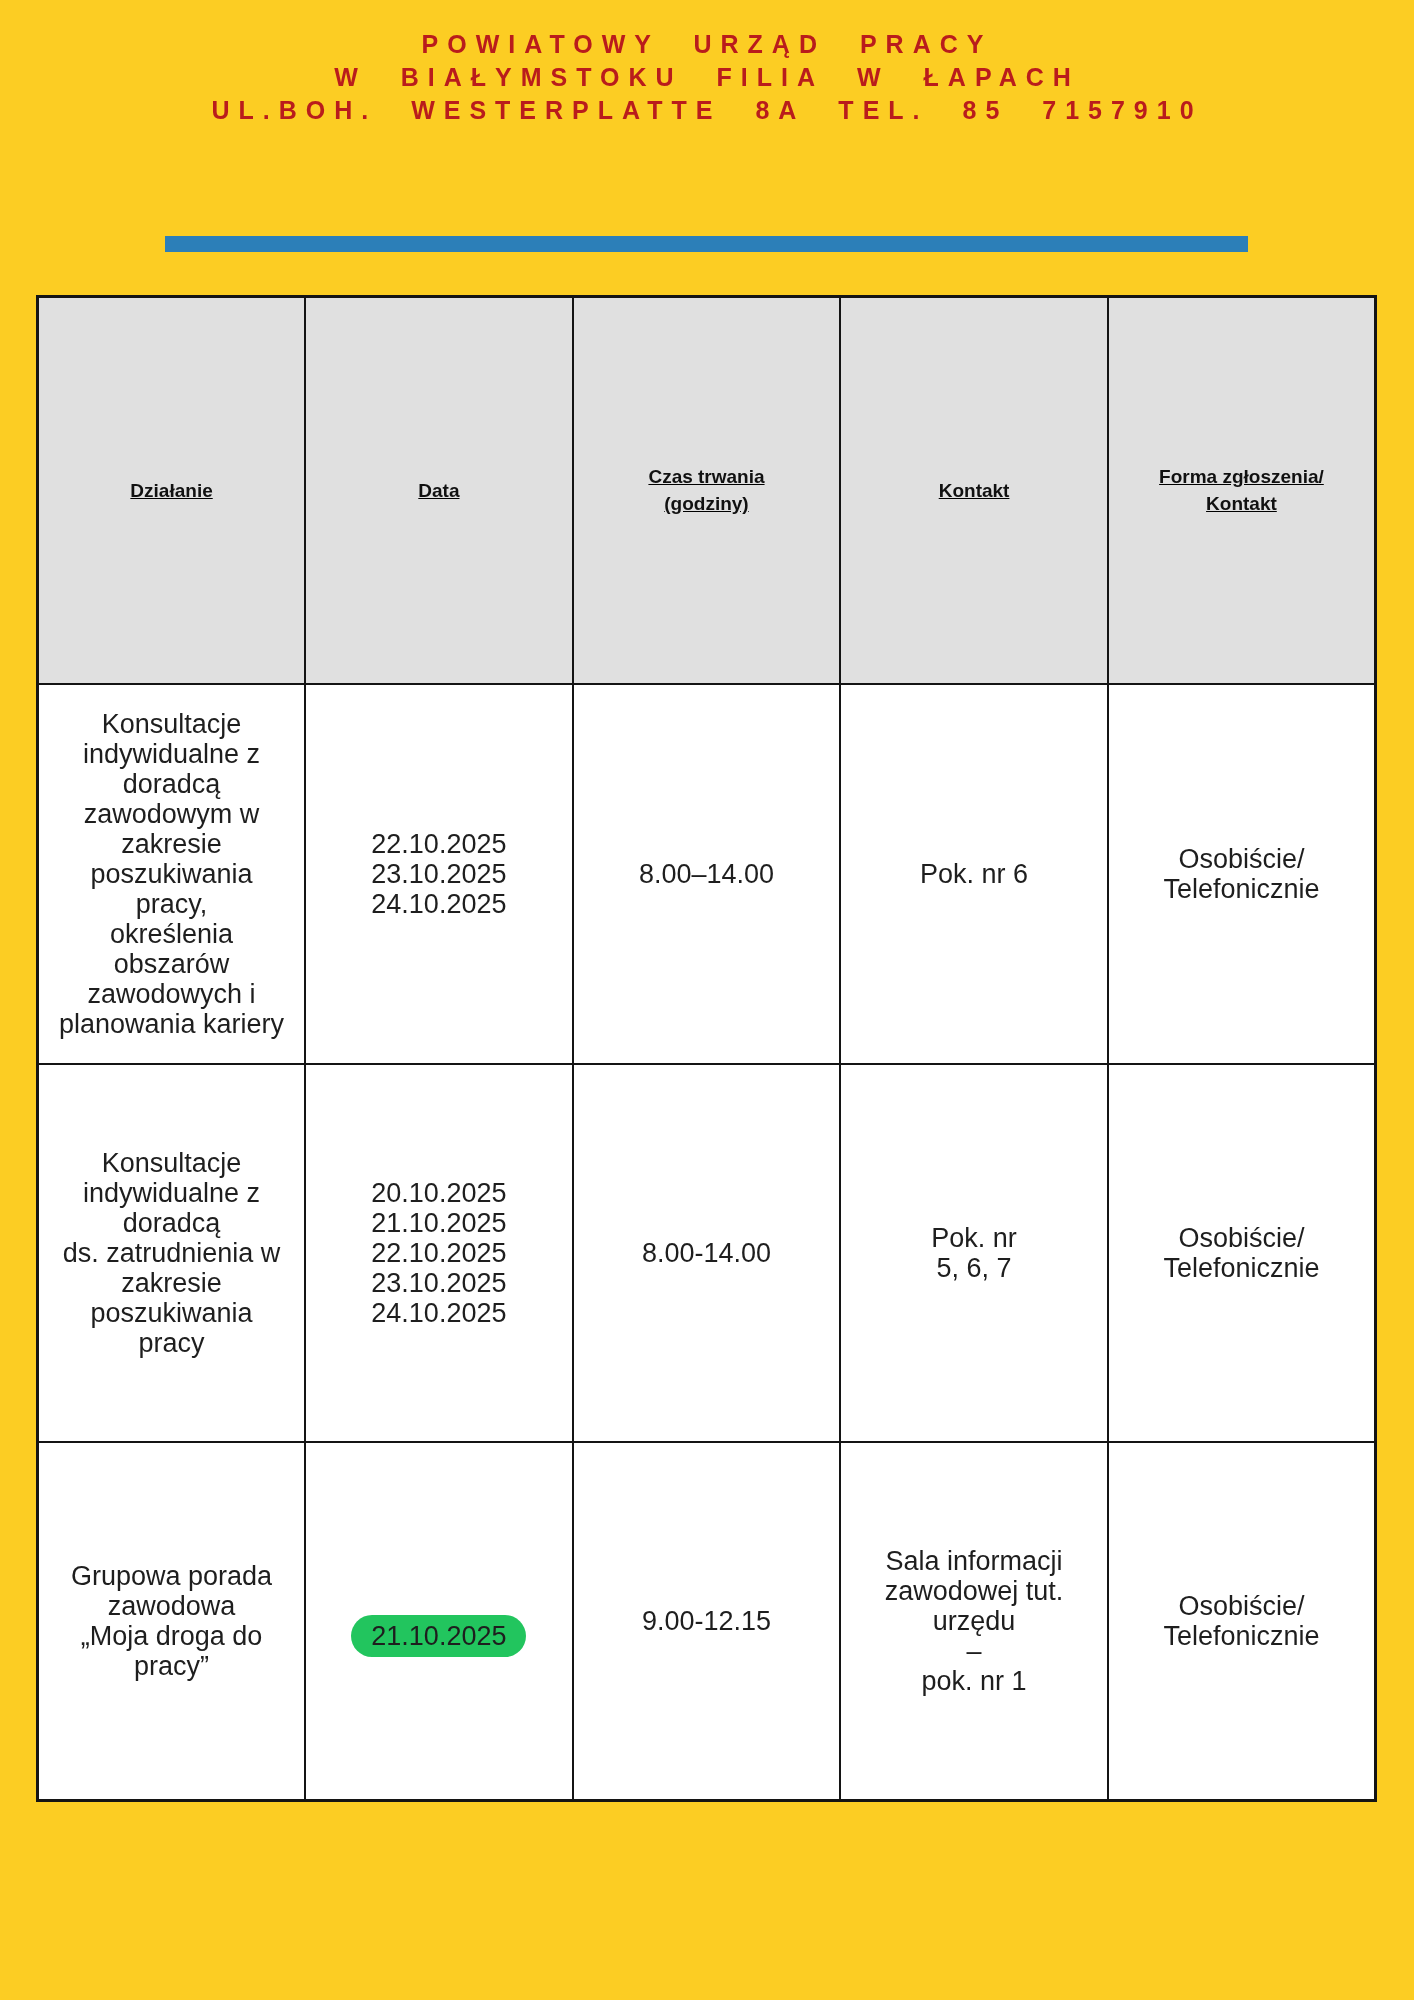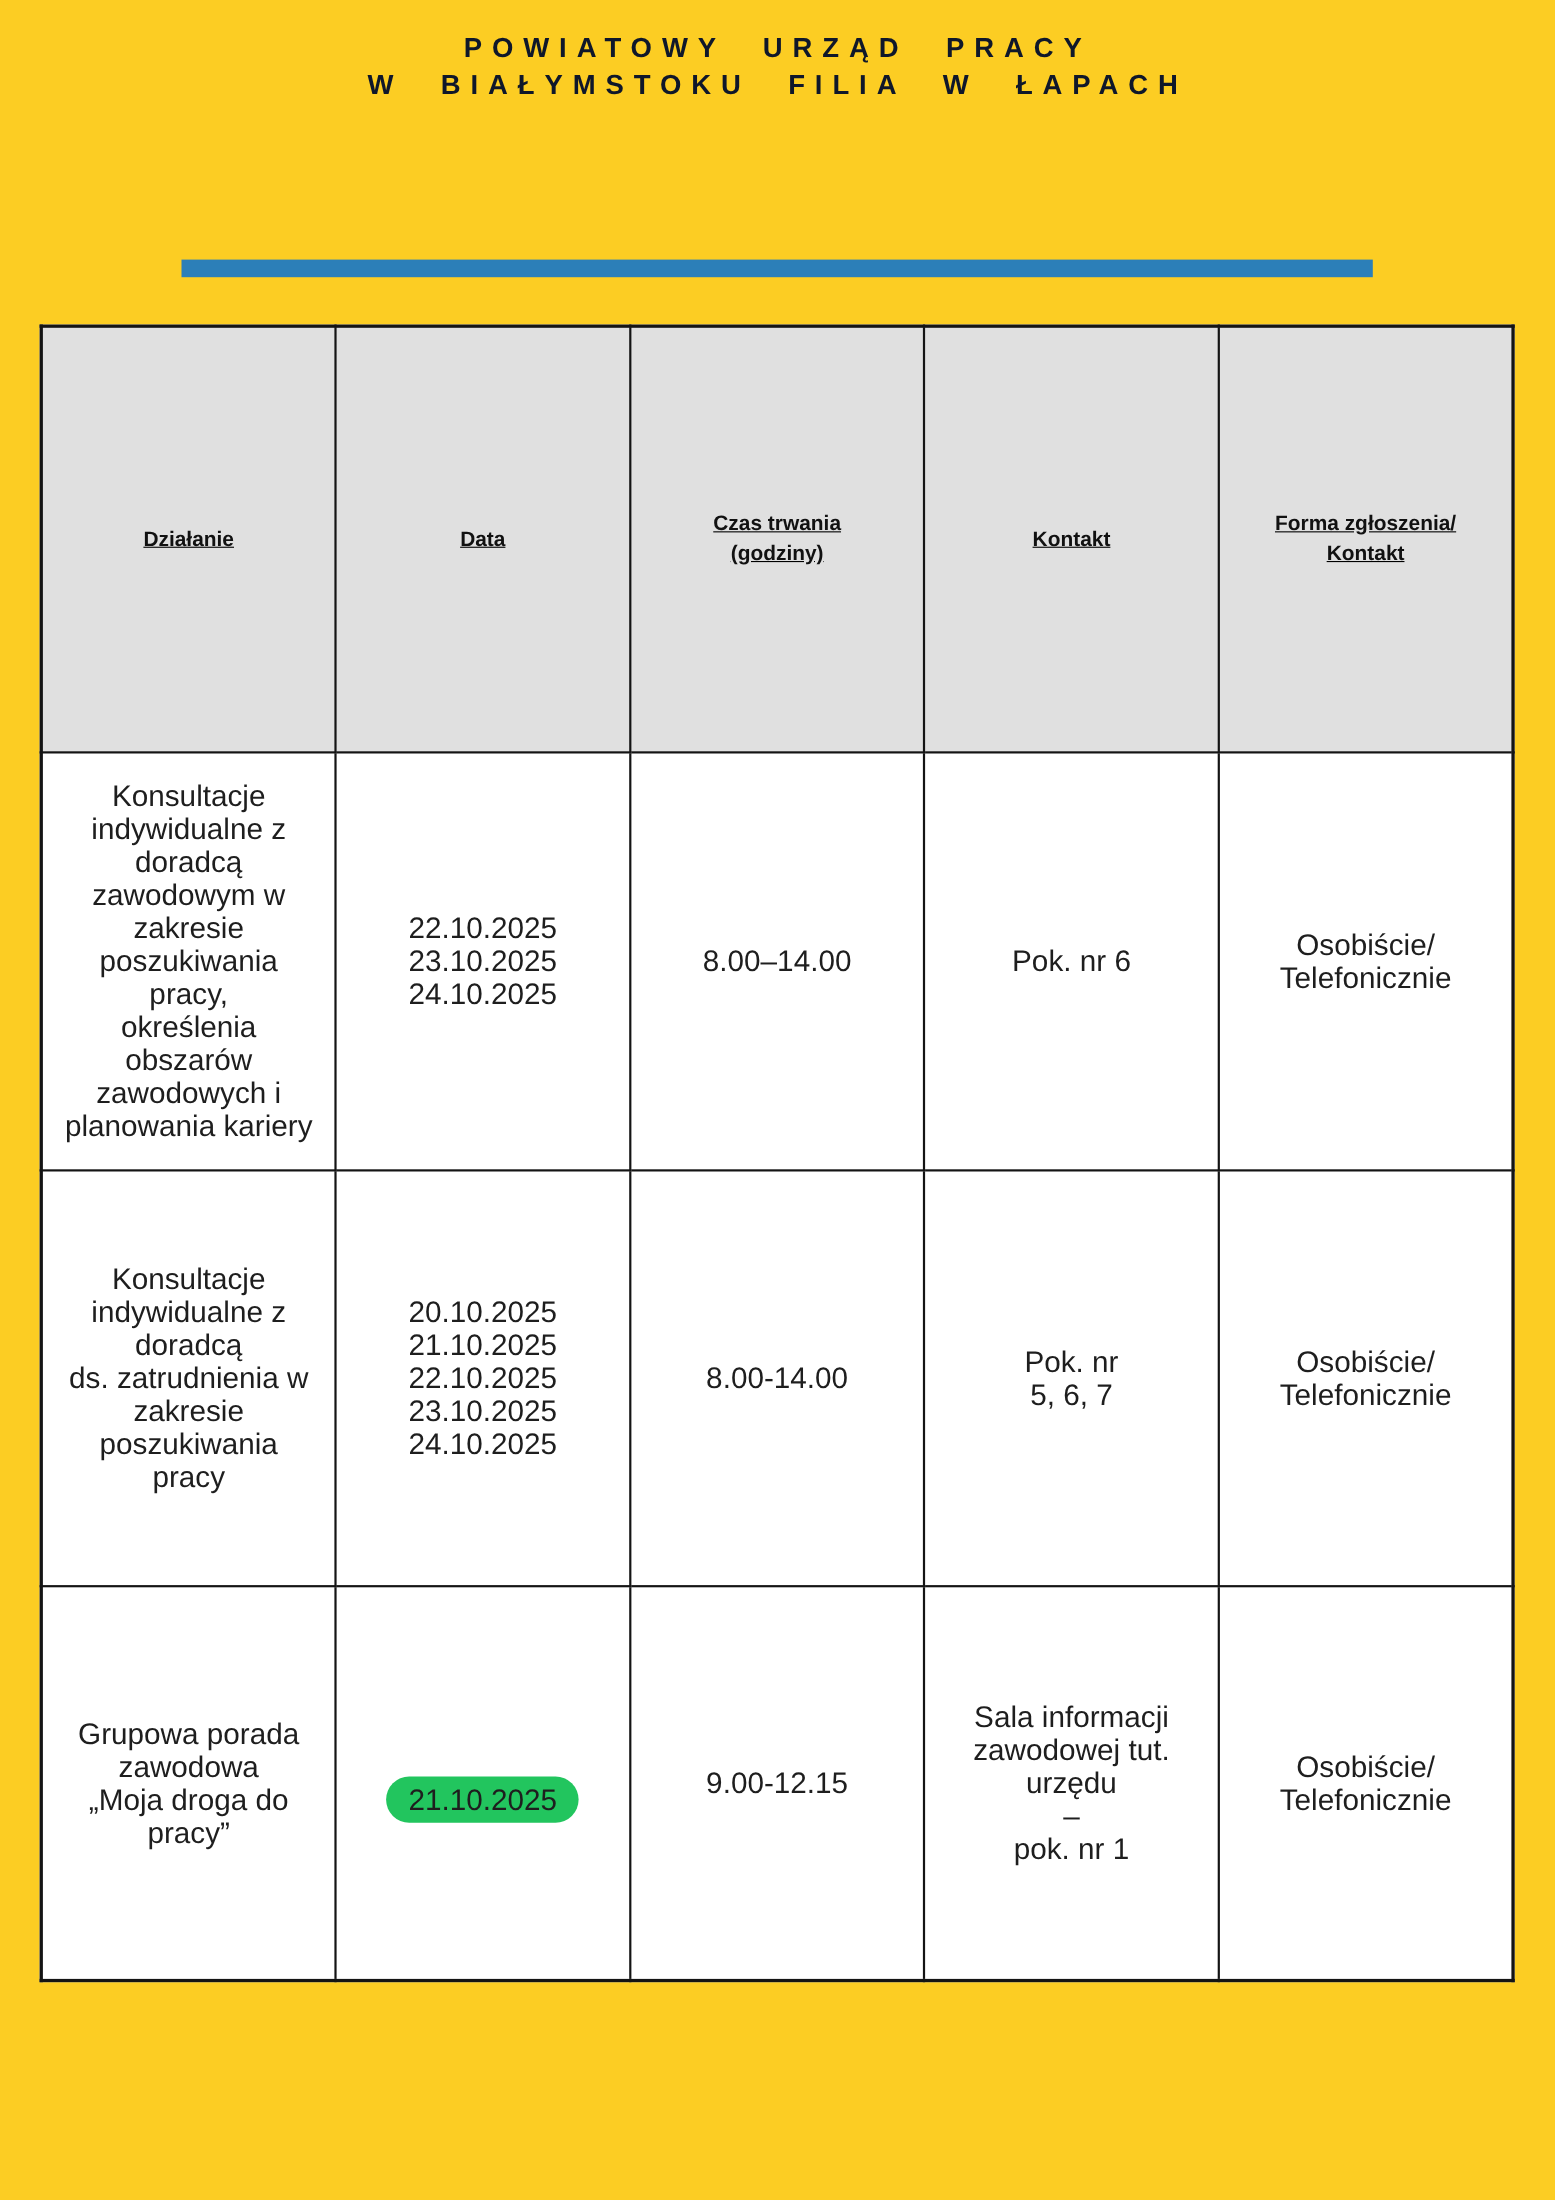--- a/index.html
+++ b/index.html
@@ -12,21 +12,21 @@
     overflow: hidden;
   }
 
   
   .org-header {
     position: absolute;
     top: 28px;
     left: 0;
     width: 1414px;
     text-align: center;
-    color: #0f172a;
+    color: #b91c1c;
   }
   .org-header .line {
     font-size: 25px;
     font-weight: bold;
     line-height: 33px;
     letter-spacing: 9px;
     word-spacing: 18px;
     white-space: nowrap;
   }
 
@@ -87,20 +87,21 @@
     padding: 6px 20px;
     white-space: nowrap;
   }
 </style>
 </head>
 <body>
 
 <header class="org-header">
   <div class="line">POWIATOWY URZĄD PRACY</div>
   <div class="line">W BIAŁYMSTOKU FILIA W ŁAPACH</div>
+  <div class="line">UL.BOH. WESTERPLATTE 8A TEL. 85 7157910</div>
 </header>
 
 <div class="divider"></div>
 
 <table class="schedule">
   <thead>
     <tr class="header-row">
       <th>Działanie</th>
       <th>Data</th>
       <th>Czas trwania

